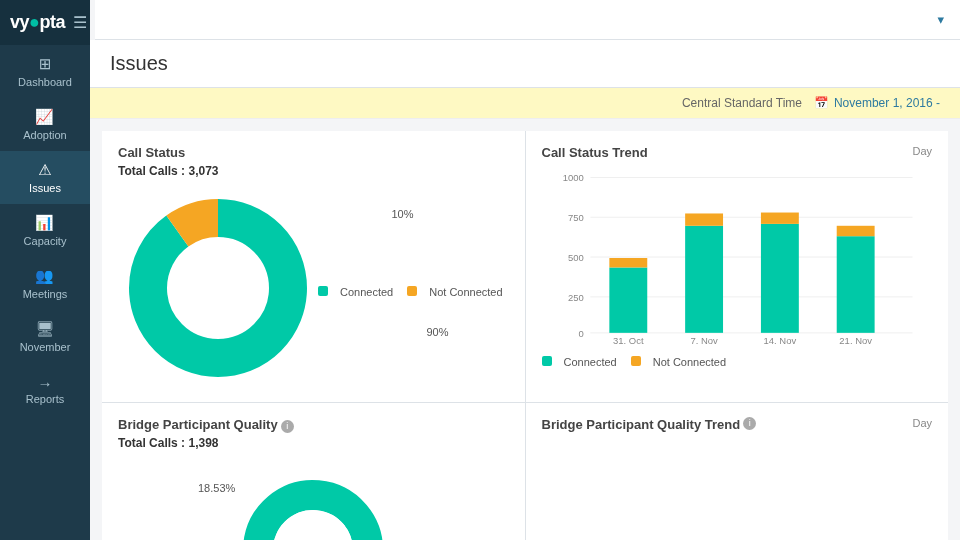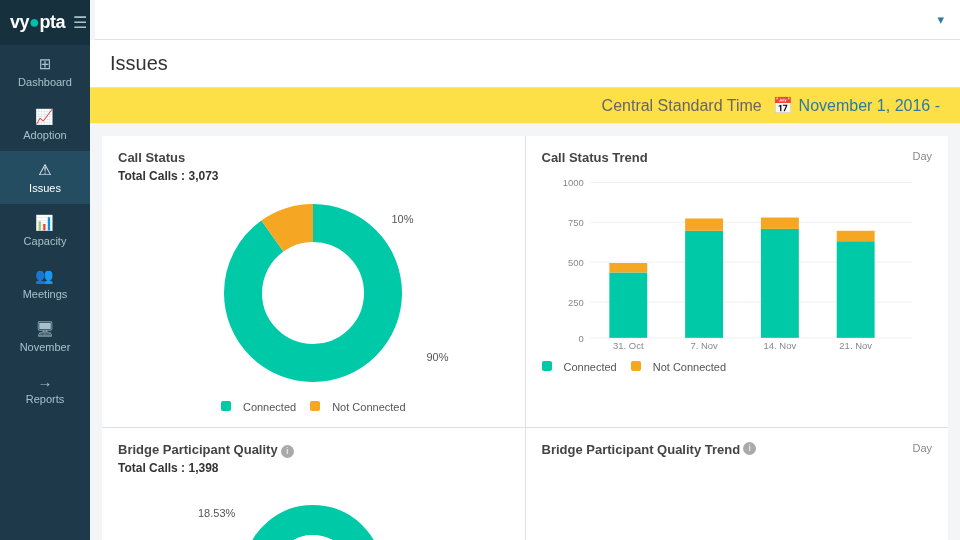--- a/index.html
+++ b/index.html
@@ -96,23 +96,23 @@
       font-weight: 400;
       color: #333;
     }
 
     
     .date-bar {
       display: flex;
       align-items: center;
       justify-content: flex-end;
       padding: 8px 20px;
-      background: #fde047;
+      background: #fef9c3;
       border-bottom: 1px solid #eee;
-      font-size: 16px;
+      font-size: 12px;
       color: #666;
       gap: 12px;
     }
     .date-bar .date-picker {
       display: flex;
       align-items: center;
       gap: 5px;
       color: #2d7aa0;
     }
 
@@ -145,21 +145,21 @@
       position: absolute;
       top: 14px;
       right: 16px;
       font-size: 11px;
       color: #888;
     }
 
     
     .donut-container {
       display: flex;
-      flex-direction: column;
+      flex-direction: row;
       align-items: center;
       position: relative;
     }
     .donut-label-10 {
       position: absolute;
       top: 20px;
       right: 95px;
       font-size: 11px;
       color: #555;
     }

